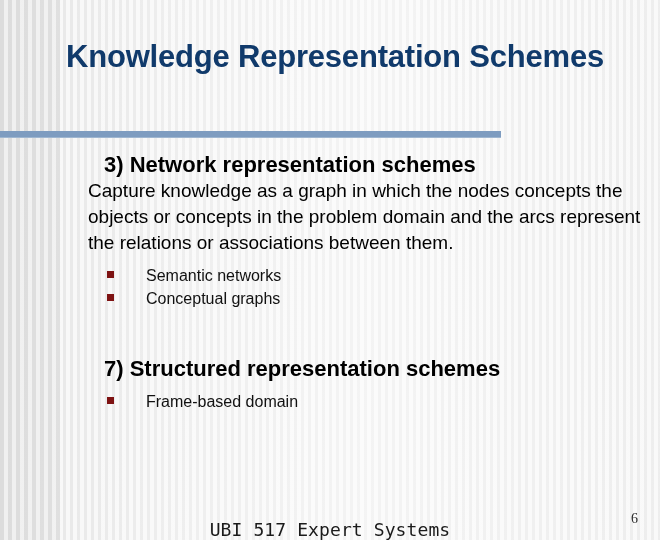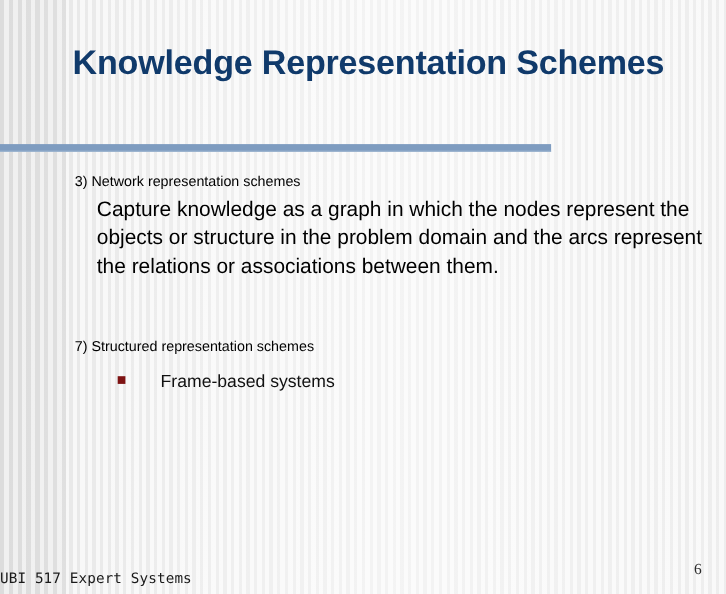--- a/index.html
+++ b/index.html
@@ -86,23 +86,23 @@
   #body {
     position: absolute;
     left: 0;
     top: 152px;
     width: 660px;
   }
 
   .section { margin-bottom: 0; }
 
   .heading {
-    margin-left: 68px;
-    font-size: 13px;
-    font-weight: normal;
+    margin-left: 104px;
+    font-size: 22px;
+    font-weight: bold;
     color: #000000;
     line-height: 26px;
     white-space: nowrap;
   }
 
   .para {
     margin-left: 88px;
     margin-right: 14px;
     font-size: 19px;
     color: #000000;
@@ -134,22 +134,23 @@
   .subitem-label { flex: 0 1 auto; }
 
   .gap { height: 46px; }
 
   
   #footer-text {
     position: absolute;
     left: 0;
     top: 519px;
     width: 660px;
+    text-align: center;
     font-family: "DejaVu Sans Mono", monospace;
-    font-size: 13px;
+    font-size: 18px;
     color: #1a1a1a;
     letter-spacing: 0.1px;
   }
   #page-number {
     position: absolute;
     right: 22px;
     top: 511px;
     font-family: "Liberation Serif", serif;
     font-size: 14px;
     color: #2a2a2a;
@@ -166,31 +167,41 @@
   <div id="content">
 
     <div id="title">Knowledge Representation Schemes</div>
 
     <div id="divider"></div>
 
     <div id="body">
 
       <div class="section">
         <div class="heading">3) Network representation schemes</div>
-        <div class="para">Capture knowledge as a graph in which the nodes represent the objects or structure in the problem domain and the arcs represent the relations or associations between them.</div>
+        <div class="para">Capture knowledge as a graph in which the nodes concepts the objects or concepts in the problem domain and the arcs represent the relations or associations between them.</div>
+        <ul class="sublist">
+          <li class="subitem">
+            <span class="bullet-sq"></span>
+            <span class="subitem-label">Semantic networks</span>
+          </li>
+          <li class="subitem">
+            <span class="bullet-sq"></span>
+            <span class="subitem-label">Conceptual graphs</span>
+          </li>
+        </ul>
       </div>
 
       <div class="gap"></div>
 
       <div class="section">
         <div class="heading">7) Structured representation schemes</div>
         <ul class="sublist">
           <li class="subitem">
             <span class="bullet-sq"></span>
-            <span class="subitem-label">Frame-based systems</span>
+            <span class="subitem-label">Frame-based domain</span>
           </li>
         </ul>
       </div>
 
     </div>
 
     <div id="footer-text">UBI 517 Expert Systems</div>
 
     <div id="page-number">6</div>
 

